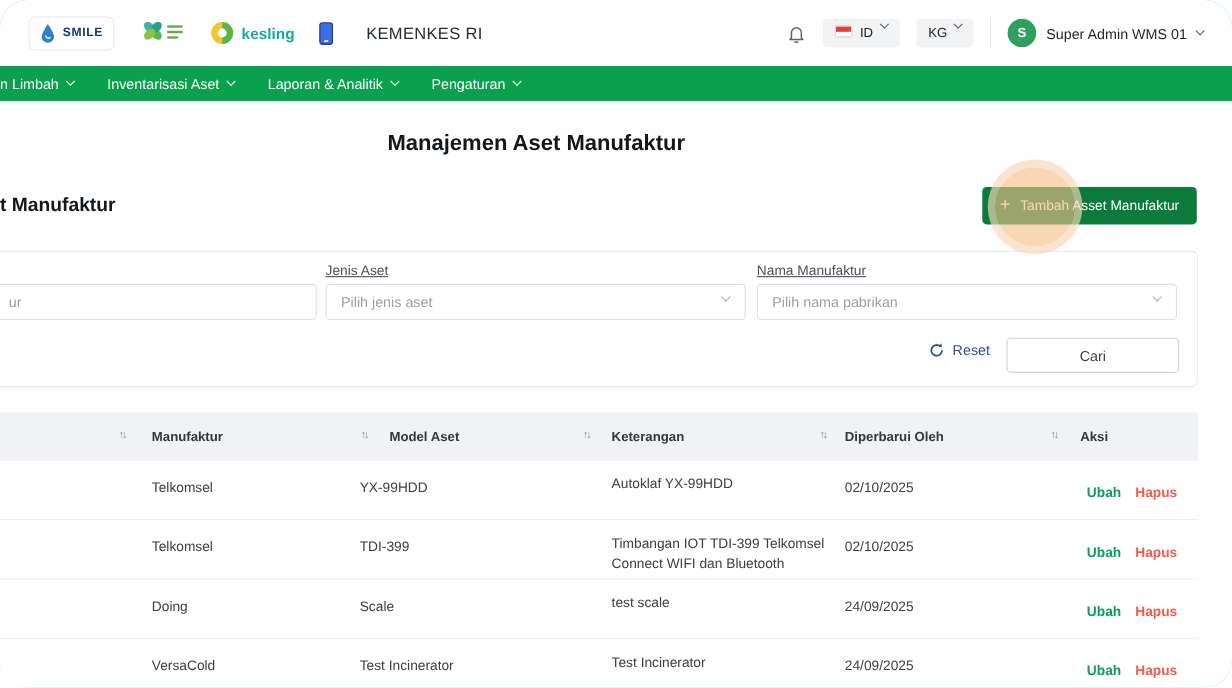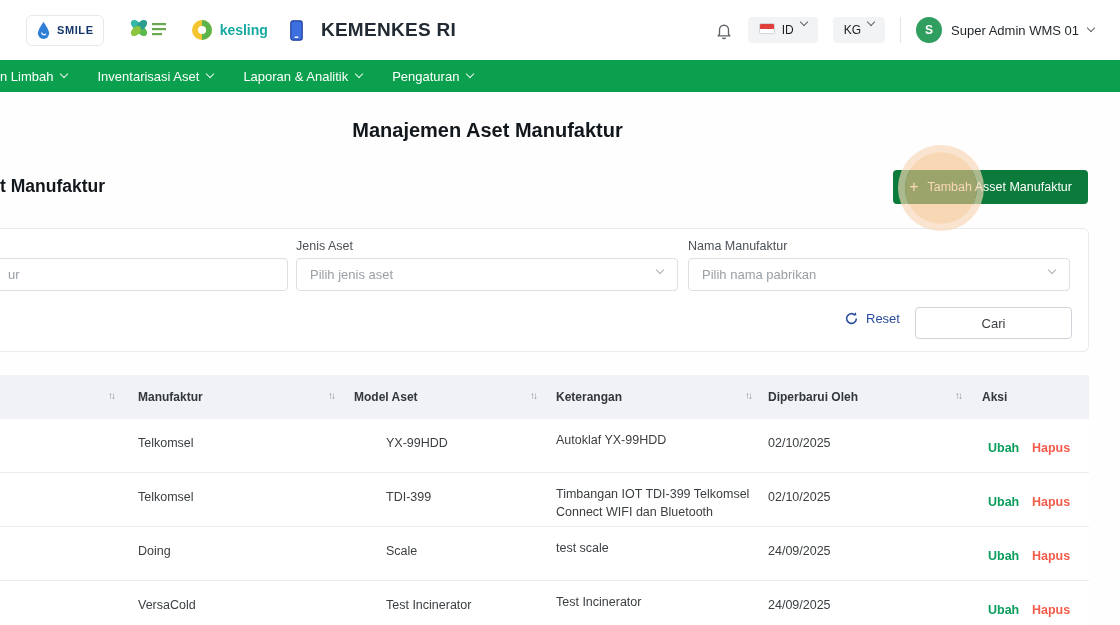--- a/index.html
+++ b/index.html
@@ -1,26 +1,26 @@
 <!DOCTYPE html>
 <html><head>
 <meta charset="utf-8">
 <style>
   * { margin:0; padding:0; box-sizing:border-box; }
   body { font-family:"Liberation Sans", sans-serif; background:#fff; }
-  .screen { position:relative; width:1120px; height:625px; overflow:hidden; background:#5eead4; }
+  .screen { position:relative; width:1120px; height:625px; overflow:hidden; background:#5eead4;border-radius:25px; }
 
   
   .topbar { position:absolute; top:0; left:0; right:0; height:60px; background:#fff; display:flex; align-items:center; padding:0 26px; }
   .brand-group { display:flex; align-items:center; gap:22px; }
   .brand-smile { display:flex; align-items:center; gap:6px; border:1px solid #e5eaef; border-radius:6px; padding:5px 9px; }
   .smile-text { font-size:11px; font-weight:700; color:#15386b; letter-spacing:.6px; }
   .kesling { display:flex; align-items:center; gap:6px; }
   .kesling-text { font-size:14px; font-weight:700; color:#18a9a1; }
-  .app-title { margin-left:18px; font-size:19px; font-weight:700; color:#222b33; letter-spacing:.3px; }
+  .app-title { margin-left:30px; font-size:15px; font-weight:400; color:#222b33; letter-spacing:.3px; }
   .top-right { margin-left:auto; display:flex; align-items:center; gap:15px; }
   .bell-btn { background:none; border:none; cursor:pointer; display:flex; align-items:center; }
   .pill { display:flex; align-items:flex-start; gap:7px; background:#f1f3f4; border-radius:4px; padding:6px 11px; font-size:12px; color:#202124; cursor:pointer; }
   .flag { width:16px; height:11px; border-radius:2px; overflow:hidden; display:inline-block; border:1px solid #d6d6d6; }
   .flag .ft { height:50%; background:#e0403c; }
   .flag .fb { height:50%; background:#ffffff; }
   .vdiv { width:1px; height:26px; background:#e4e4e4; }
   .user { display:flex; align-items:center; gap:9px; cursor:pointer; }
   .avatar { width:26px; height:26px; border-radius:50%; background:#2f9e5f; color:#fff; font-size:12px; font-weight:700; display:flex; align-items:center; justify-content:center; }
   .user-name { font-size:13px; color:#1f2428; }
@@ -37,21 +37,21 @@
   .content { position:absolute; top:92px; left:0; right:0; bottom:0; background:#fefefe; overflow:hidden; }
   .page-title { position:absolute; top:27px; left:0; width:975px; text-align:center; font-size:20px; font-weight:700; color:#12171c; }
   .section-title { position:absolute; top:84px; left:0; font-size:17.5px; font-weight:700; color:#12171c; }
 
   .add-btn { position:absolute; top:78px; right:32px; height:34px; background:#0b7a3a; color:#fff; border:none; border-radius:4px; font-size:12.5px; font-family:inherit; display:flex; align-items:center; gap:9px; padding:0 16px; cursor:pointer; }
   .add-btn .plus { font-size:16px; font-weight:400; line-height:1; margin-top:-1px; }
   .highlight { position:absolute; top:60px; left:905px; width:72px; height:72px; border-radius:50%; background:rgba(244,190,136,.62); box-shadow:0 0 0 7px rgba(247,215,184,.68); z-index:6; pointer-events:none; }
 
   
   .filter-card { position:absolute; top:136px; left:-200px; right:31px; height:124px; background:#fff; border:1px solid #e7eaee; border-radius:6px; }
-  .field-label { position:absolute; top:10px; font-size:12.5px; color:#4b5258; }
+  .field-label { position:absolute; top:10px; font-size:12.5px; color:#4b5258;text-decoration:underline; }
   .lbl-jenis { left:495px; }
   .lbl-nama { left:887px; }
   .input-box { position:absolute; top:29px; height:33px; background:#fff; border:1px solid #dcdfe3; border-radius:4px; font-size:13px; color:#9aa0a6; line-height:31px; cursor:pointer; }
   .search-box { left:16px; width:471px; cursor:text; }
   .search-box .ph { padding-left:190px; }
   .sel-jenis { left:495px; width:382px; }
   .sel-nama { left:887px; width:382px; }
   .input-box .ph2 { padding-left:13px;text-align:center; }
   .sel-chev { position:absolute; right:14px; top:12px; color:#aab0b6; }
   .reset-btn { position:absolute; left:1043px; top:82px; display:flex; align-items:center; gap:7px; background:none; border:none; font-family:inherit; font-size:13px; color:#2a4e9b; cursor:pointer; }
@@ -59,21 +59,21 @@
 
   
   .asset-table { position:absolute; top:283px; left:-200px; right:31px; }
   .thead { position:relative; height:44px; background:#f0f2f5; }
   .th { position:absolute; top:15px; font-size:12px; font-weight:700; color:#32373c; }
   .sort { position:absolute; top:15px; font-size:10px; color:#8a9099; letter-spacing:-2px; cursor:pointer; }
   .s0{left:308px}.s1{left:528px}.s2{left:730px}.s3{left:945px}.s4{left:1155px}
   .l0{left:338px}.l1{left:554px}.l2{left:756px}.l3{left:968px}.l4{left:1182px}
   .trow { position:relative; height:54px; background:#fff; border-bottom:1px solid #ededed; font-size:12.5px; color:#3c4043; }
   .td { position:absolute; top:17px; }
-  .cm{left:338px}.cmod{left:586px}
+  .cm{left:338px}.cmod{left:527px}
   .ck{left:756px; width:205px; top:13px; line-height:1.4;}
   .cd{left:968px}
   .act { position:absolute; top:22px; font-size:12.5px; font-weight:600; text-decoration:none; cursor:pointer; }
   .a-edit{left:1188px; color:#0a9e5c;}
   .a-del{left:1232px; color:#f25c4a;}
 </style>
 </head>
 <body>
 
 <div class="screen">

